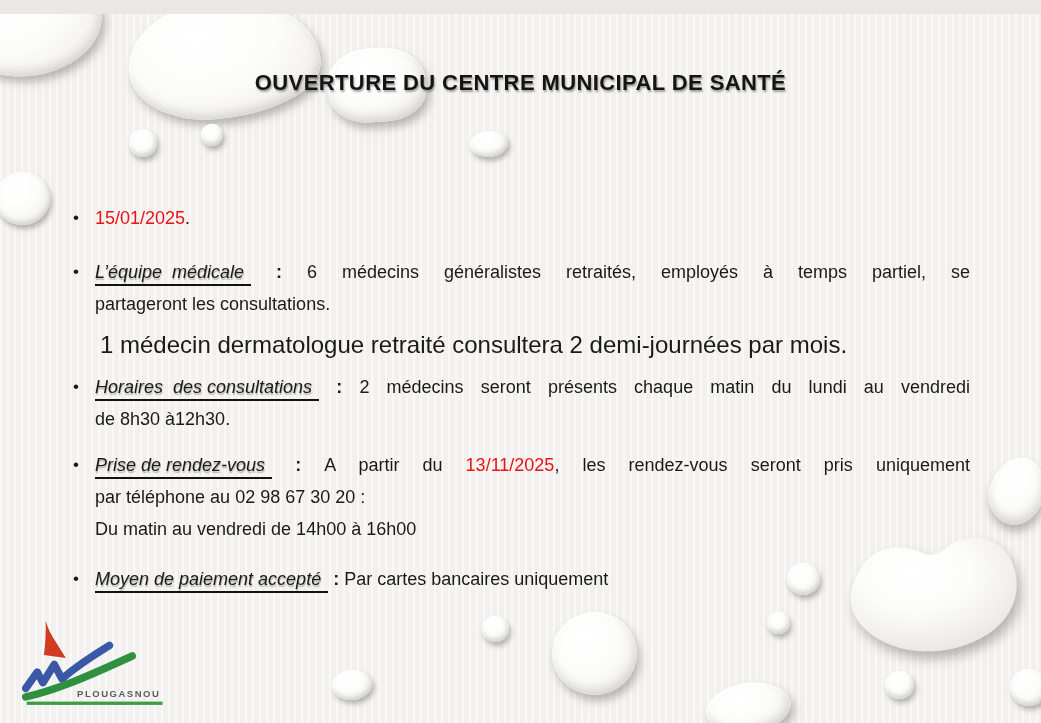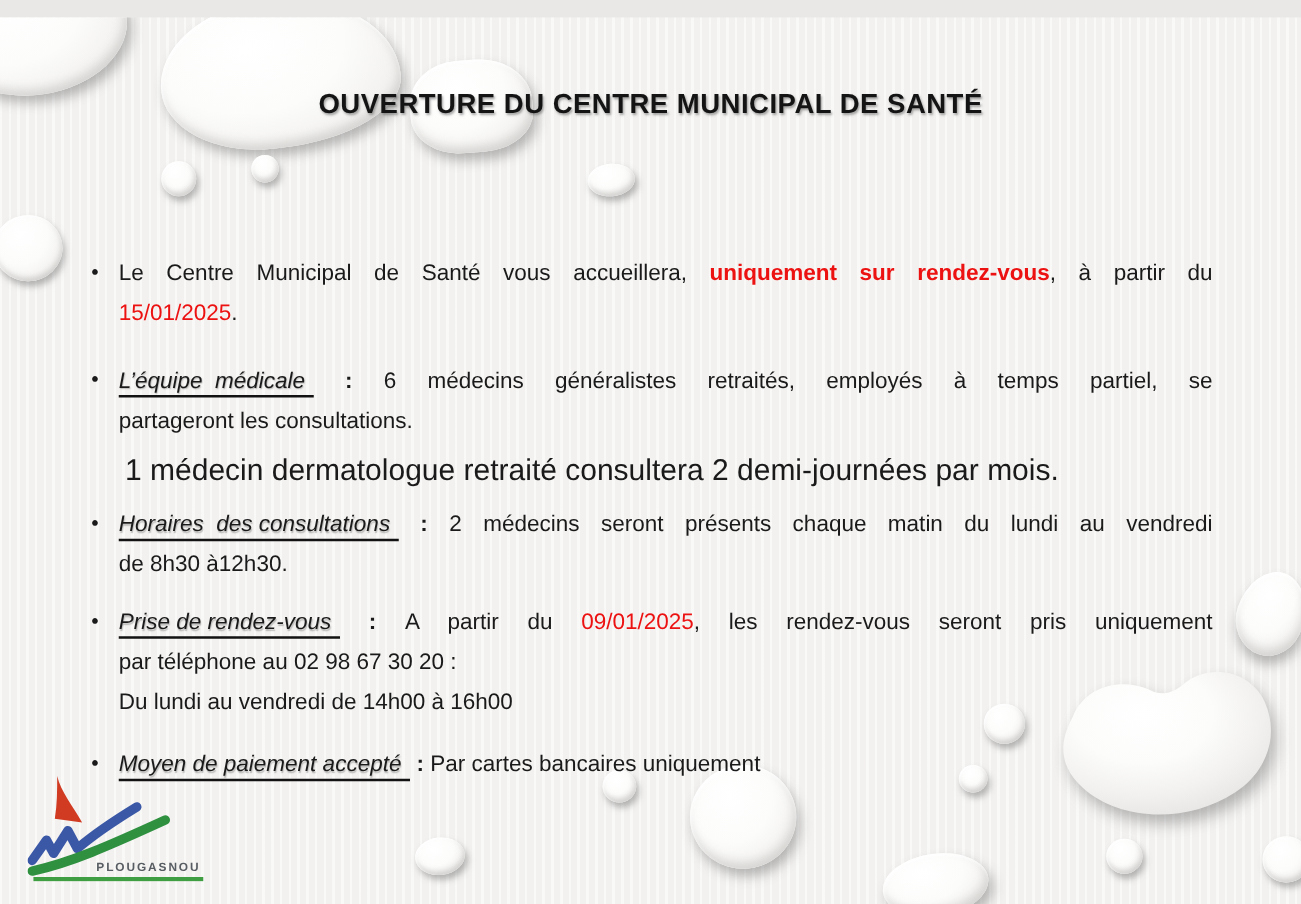--- a/index.html
+++ b/index.html
@@ -106,21 +106,20 @@
   <div class="drop" style="left:552px;top:598px;width:85px;height:83px;"></div>
 
   <div class="title">
     <div>OUVERTURE DU CENTRE MUNICIPAL DE SANTÉ</div>
   </div>
 
   <div class="content">
 
     <div class="bullet mt-b1">
       <span class="dot">•</span>
-      <div class="just"><span>Le Centre Municipal de Santé vous accueillera, </span><span class="redbold">uniquement sur rendez-vous</span><span>, à partir du</span></div>
       <div><span class="red">15/01/2025</span><span>.</span></div>
     </div>
 
     <div class="bullet mt-b2">
       <span class="dot">•</span>
       <div class="just"><span class="head">L’équipe  médicale</span><span class="sep"> : </span><span>6 médecins généralistes retraités, employés à temps partiel, se</span></div>
       <div>partageront les consultations.</div>
     </div>
 
     <div class="sub mt-sub">
@@ -128,23 +127,23 @@
     </div>
 
     <div class="bullet mt-b3">
       <span class="dot">•</span>
       <div class="just"><span class="head">Horaires  des consultations</span><span class="sep"> : </span><span>2 médecins seront présents chaque matin du lundi au vendredi</span></div>
       <div>de 8h30 à12h30.</div>
     </div>
 
     <div class="bullet mt-b4">
       <span class="dot">•</span>
-      <div class="just"><span class="head">Prise de rendez-vous</span><span class="sep"> : </span><span>A partir du </span><span class="red">09/01/2025</span><span>, les rendez-vous seront pris uniquement</span></div>
+      <div class="just"><span class="head">Prise de rendez-vous</span><span class="sep"> : </span><span>A partir du </span><span class="red">13/11/2025</span><span>, les rendez-vous seront pris uniquement</span></div>
       <div><span>par téléphone au </span><span class="b">02 98 67 30 20</span><span class="b"> :</span></div>
-      <div>Du lundi au vendredi de 14h00 à 16h00</div>
+      <div>Du matin au vendredi de 14h00 à 16h00</div>
     </div>
 
     <div class="bullet mt-b5">
       <span class="dot">•</span>
       <div><span class="head">Moyen de paiement accepté</span><span class="sep"> : </span><span>Par cartes bancaires uniquement</span></div>
     </div>
 
   </div>
 
   <svg class="logo" width="152" height="95" viewBox="0 0 160 100">

